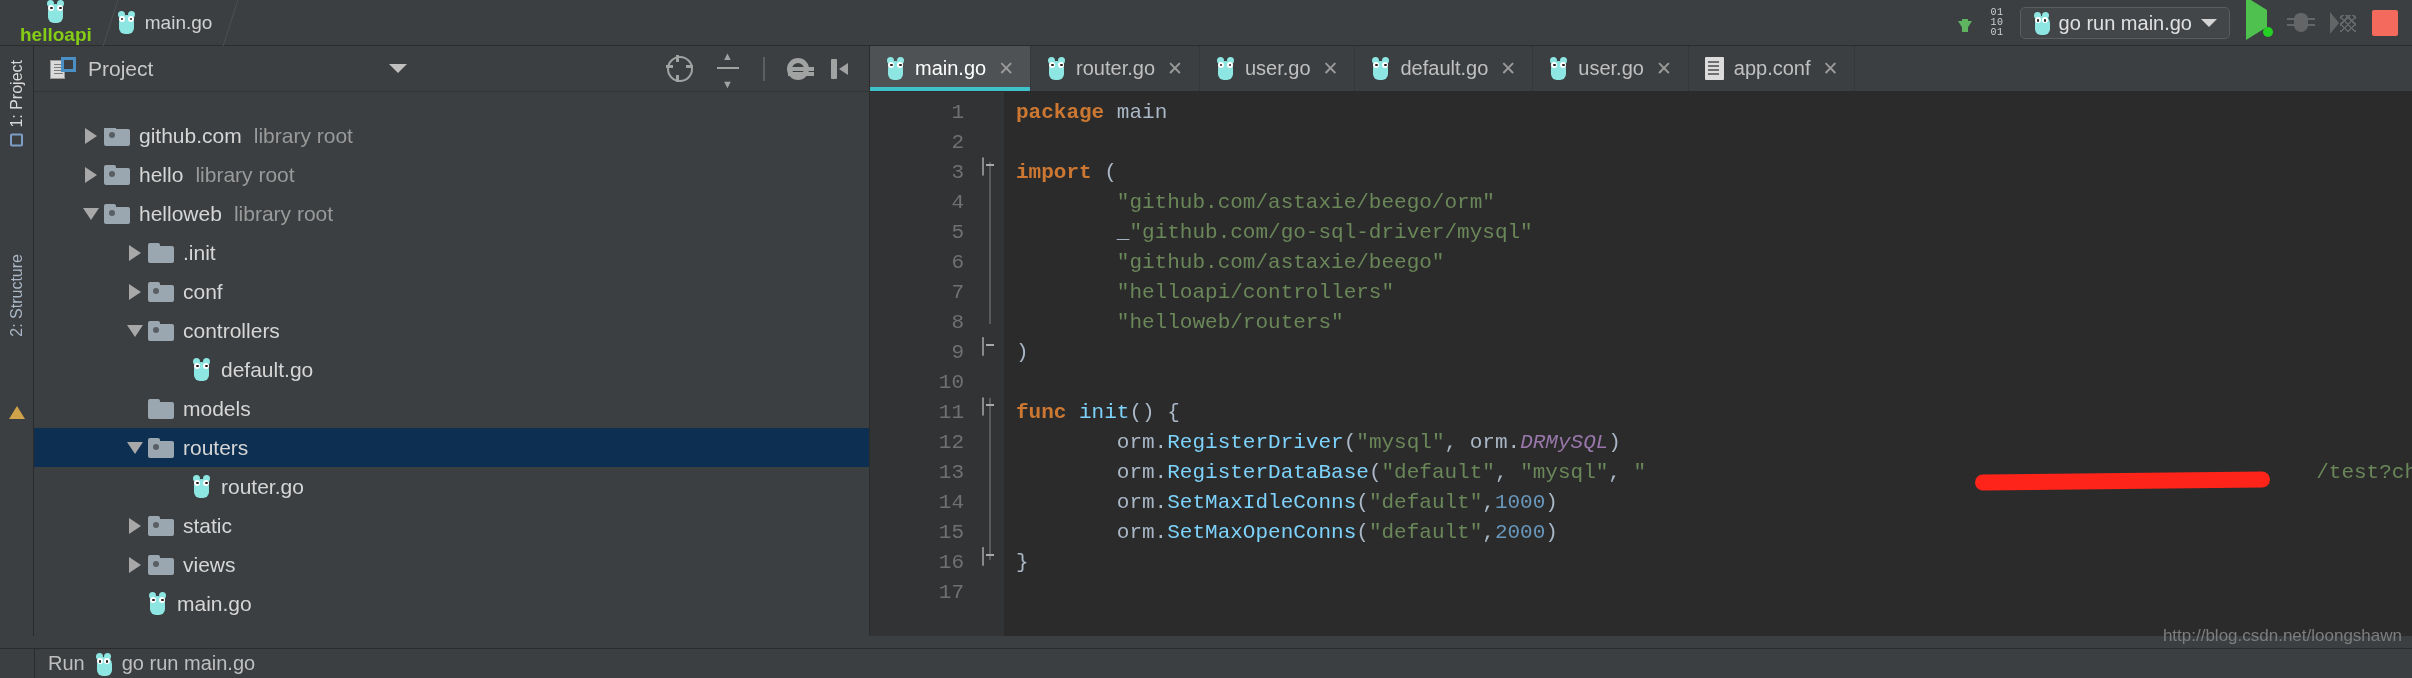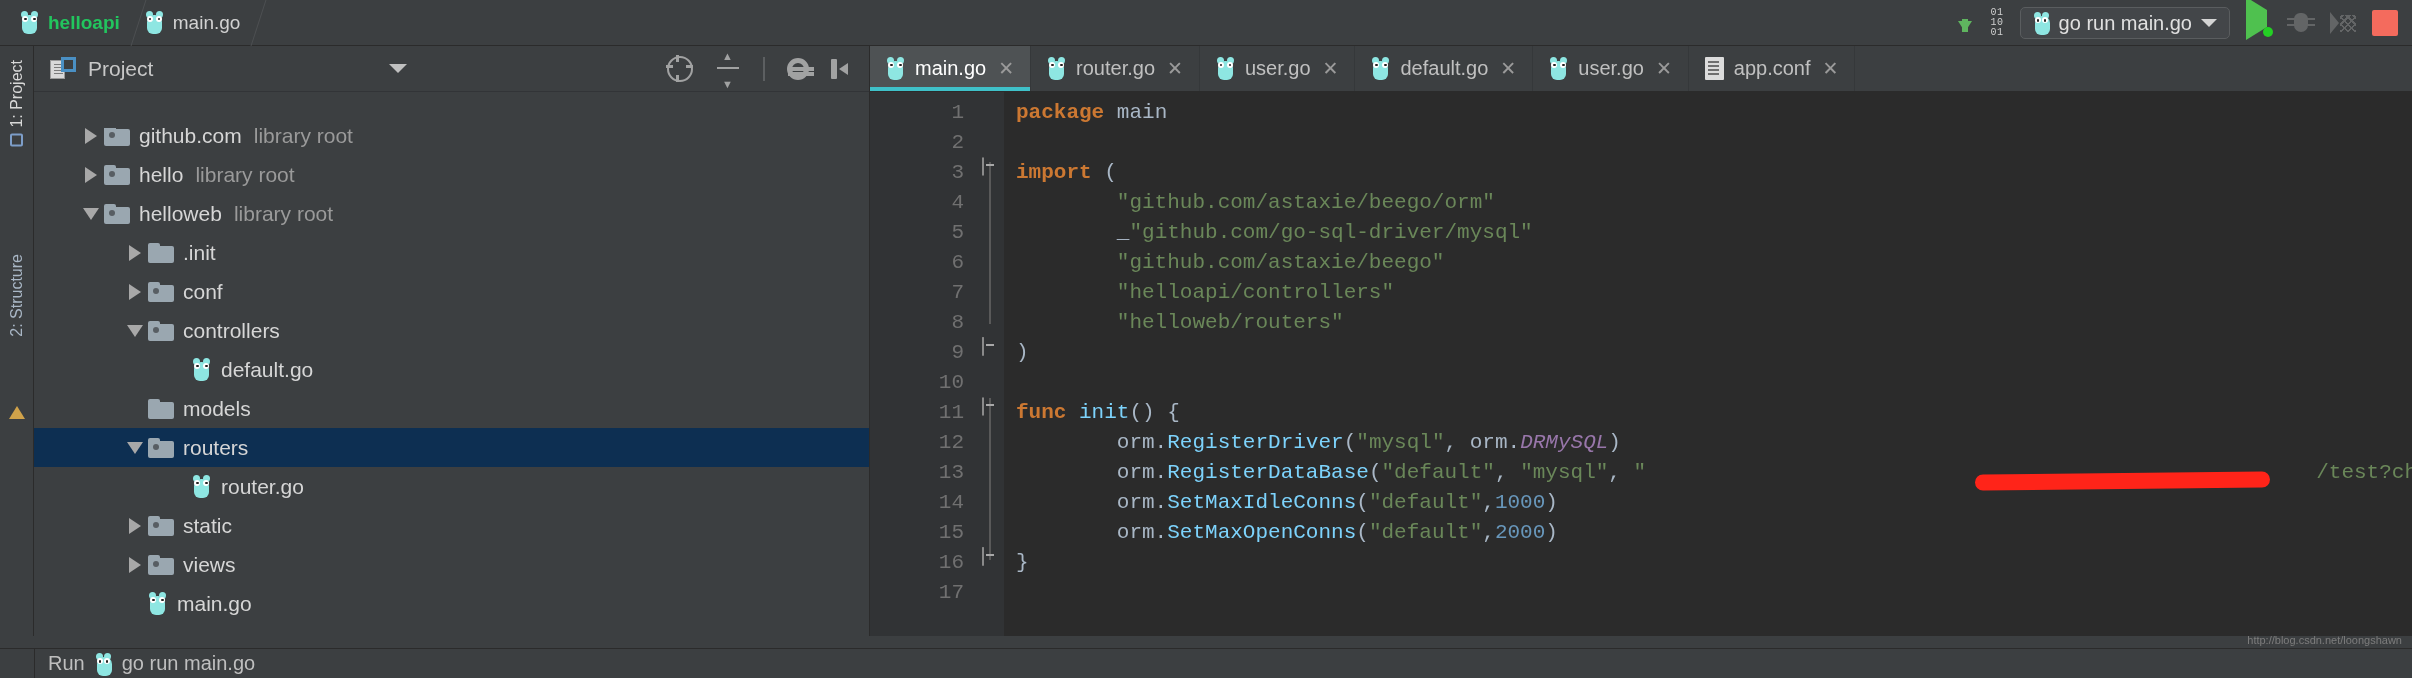--- a/index.html
+++ b/index.html
@@ -44,21 +44,21 @@
   .toolbar {
     height:46px; background:#3c3f41; display:flex; align-items:center;
     position:relative; border-bottom:1px solid #2b2b2b;
   }
   .crumbs { display:flex; align-items:center; padding-left:16px; gap:0; }
   .crumb {
     display:flex; align-items:center; gap:9px;
     padding:0 16px 0 4px; height:46px;
     font-size:19px; color:#d2d2d2; position:relative;
   }
-  .crumb.bold { font-weight:bold; color:#22c55e; }
+  .crumb.bold { font-weight:bold; color:#84cc16;flex-direction:column; }
   .crumb-sep {
     width:0; height:46px; border-left:1px solid #4d5052;
     transform:skewX(-18deg); margin:0 2px;
   }
   .gopher { width:19px; height:24px; position:relative; display:inline-block; }
   .gopher .body {
     position:absolute; left:2px; top:4px; width:15px; height:19px;
     background:#8ee6e2; border-radius:7px 7px 6px 6px;
   }
   .gopher .ear-l, .gopher .ear-r {
@@ -334,21 +334,21 @@
   
   .runbar {
     height:30px; background:#3c3f41; border-top:1px solid #2b2b2b;
     display:flex; align-items:center; gap:10px; padding-left:48px;
     font-size:20px; color:#bfbfbf; position:absolute;
     left:0; right:0; bottom:0; overflow:hidden;
   }
   .runbar .gopher { width:17px; height:21px; }
   .watermark {
     position:absolute; right:10px; bottom:32px;
-    font-size:11px; color:#7d7d7d; font-family:"Liberation Sans", sans-serif;
+    font-size:17px; color:#7d7d7d; font-family:"Liberation Sans", sans-serif;
   }
   .strip-sep { position:absolute; left:34px; top:0; bottom:0; width:1px; background:#2b2b2b; }
 </style>
 </head>
 <body>
 
 <div class="app">
 
 
   <div class="toolbar">

